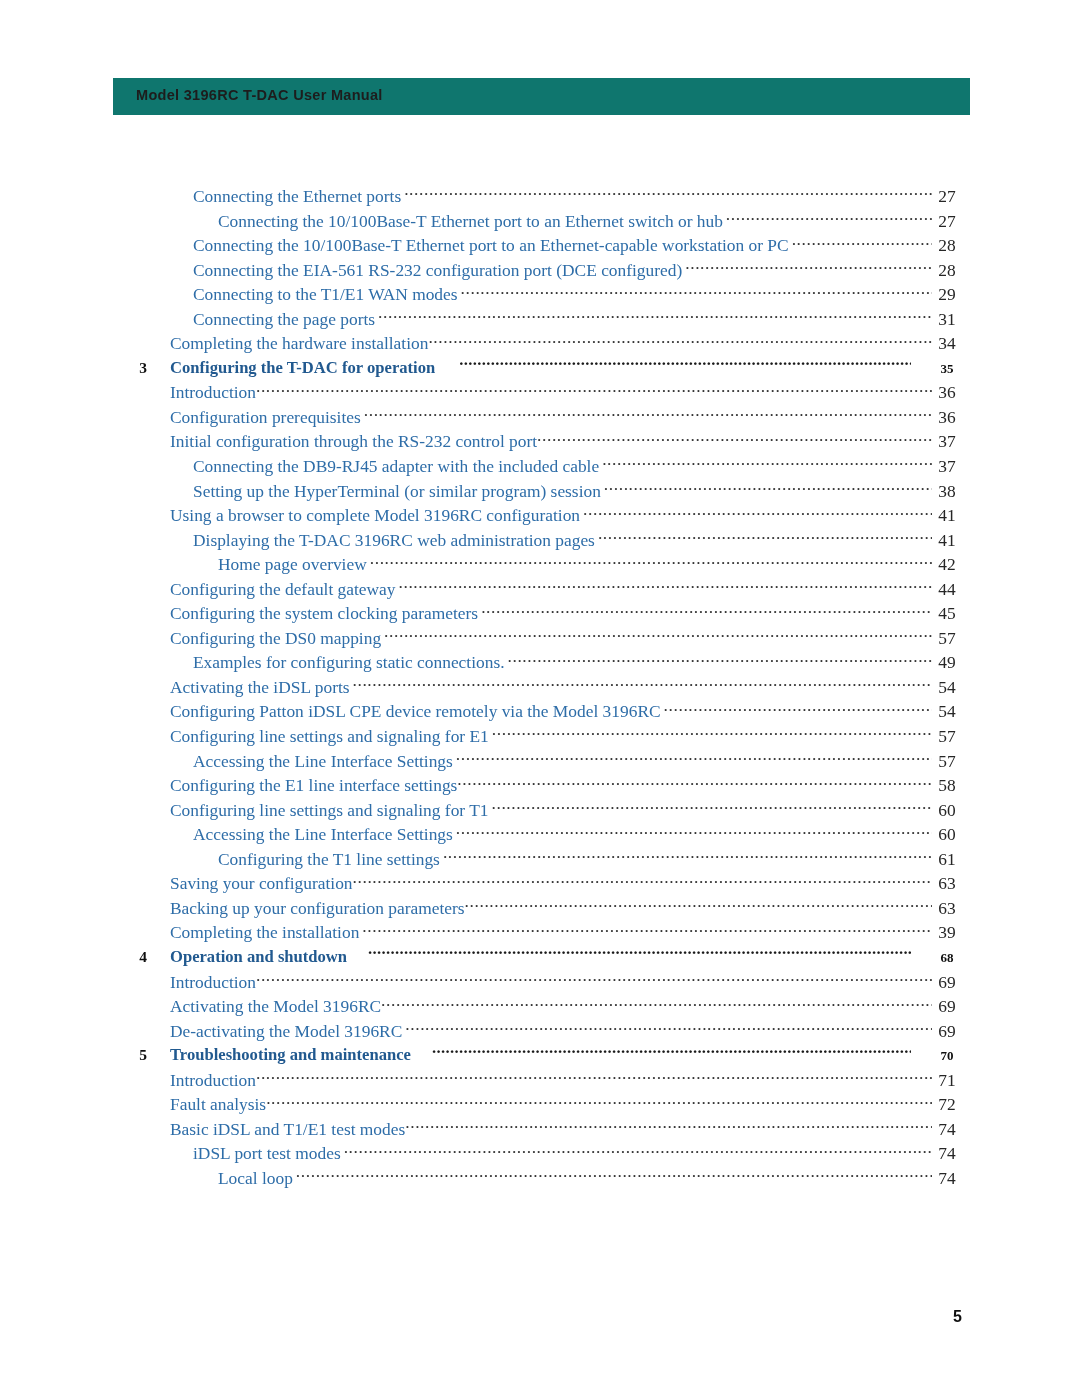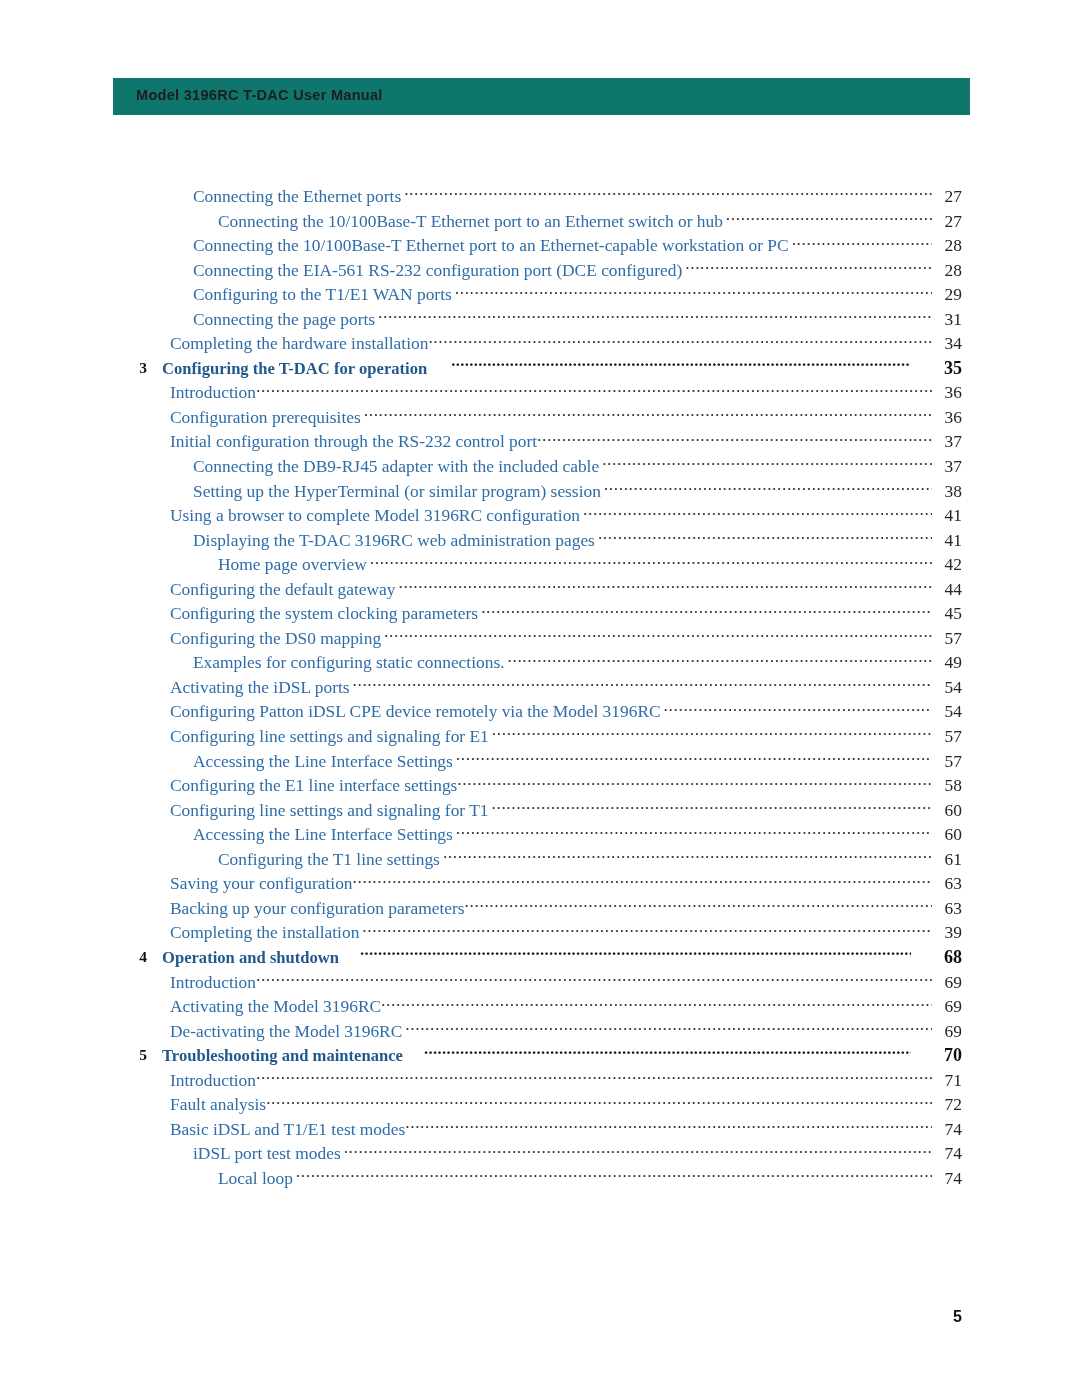--- a/index.html
+++ b/index.html
@@ -90,42 +90,42 @@
     font-size: 17.4px;
     letter-spacing: 0.6px;
     position: absolute;
     left: 0;
     bottom: 0;
     white-space: nowrap;
   }
   .pageno {
     flex: 0 0 auto;
     width: 30px;
-    text-align: right;
+    text-align: center;
     font-size: 17.4px;
     color: #262626;
     font-family: "Liberation Serif", serif;
   }
 
   
   .lvl1 .flexline { left: 170px; }
   .lvl2 .flexline { left: 193px; }
   .lvl3 .flexline { left: 218px; }
 
   
-  .chapter .flexline { left: 162px; gap: 21px; }
+  .chapter .flexline { left: 170px; gap: 21px; }
   .chapter .label {
     font-weight: bold;
     color: #21598F;
     font-size: 16.6px;
   }
   .chapter .pageno {
     font-weight: bold;
     color: #0f0f0f;
-    font-size: 18px;
+    font-size: 13px;
   }
   .chapter .leader::before {
     color: #1a1a1a;
     font-weight: bold;
     font-size: 16.6px;
     letter-spacing: 0.35px;
   }
 
   
   .nogap .label { padding-right: 0; }
@@ -174,21 +174,21 @@
     </div>
     <div class="toc-row lvl2">
       <span class="flexline">
         <span class="label">Connecting the EIA-561 RS-232 configuration port (DCE configured)</span>
         <span class="leader"></span>
         <span class="pageno">28</span>
       </span>
     </div>
     <div class="toc-row lvl2">
       <span class="flexline">
-        <span class="label">Configuring to the T1/E1 WAN ports</span>
+        <span class="label">Connecting to the T1/E1 WAN modes</span>
         <span class="leader"></span>
         <span class="pageno">29</span>
       </span>
     </div>
     <div class="toc-row lvl2">
       <span class="flexline">
         <span class="label">Connecting the page ports</span>
         <span class="leader"></span>
         <span class="pageno">31</span>
       </span>

